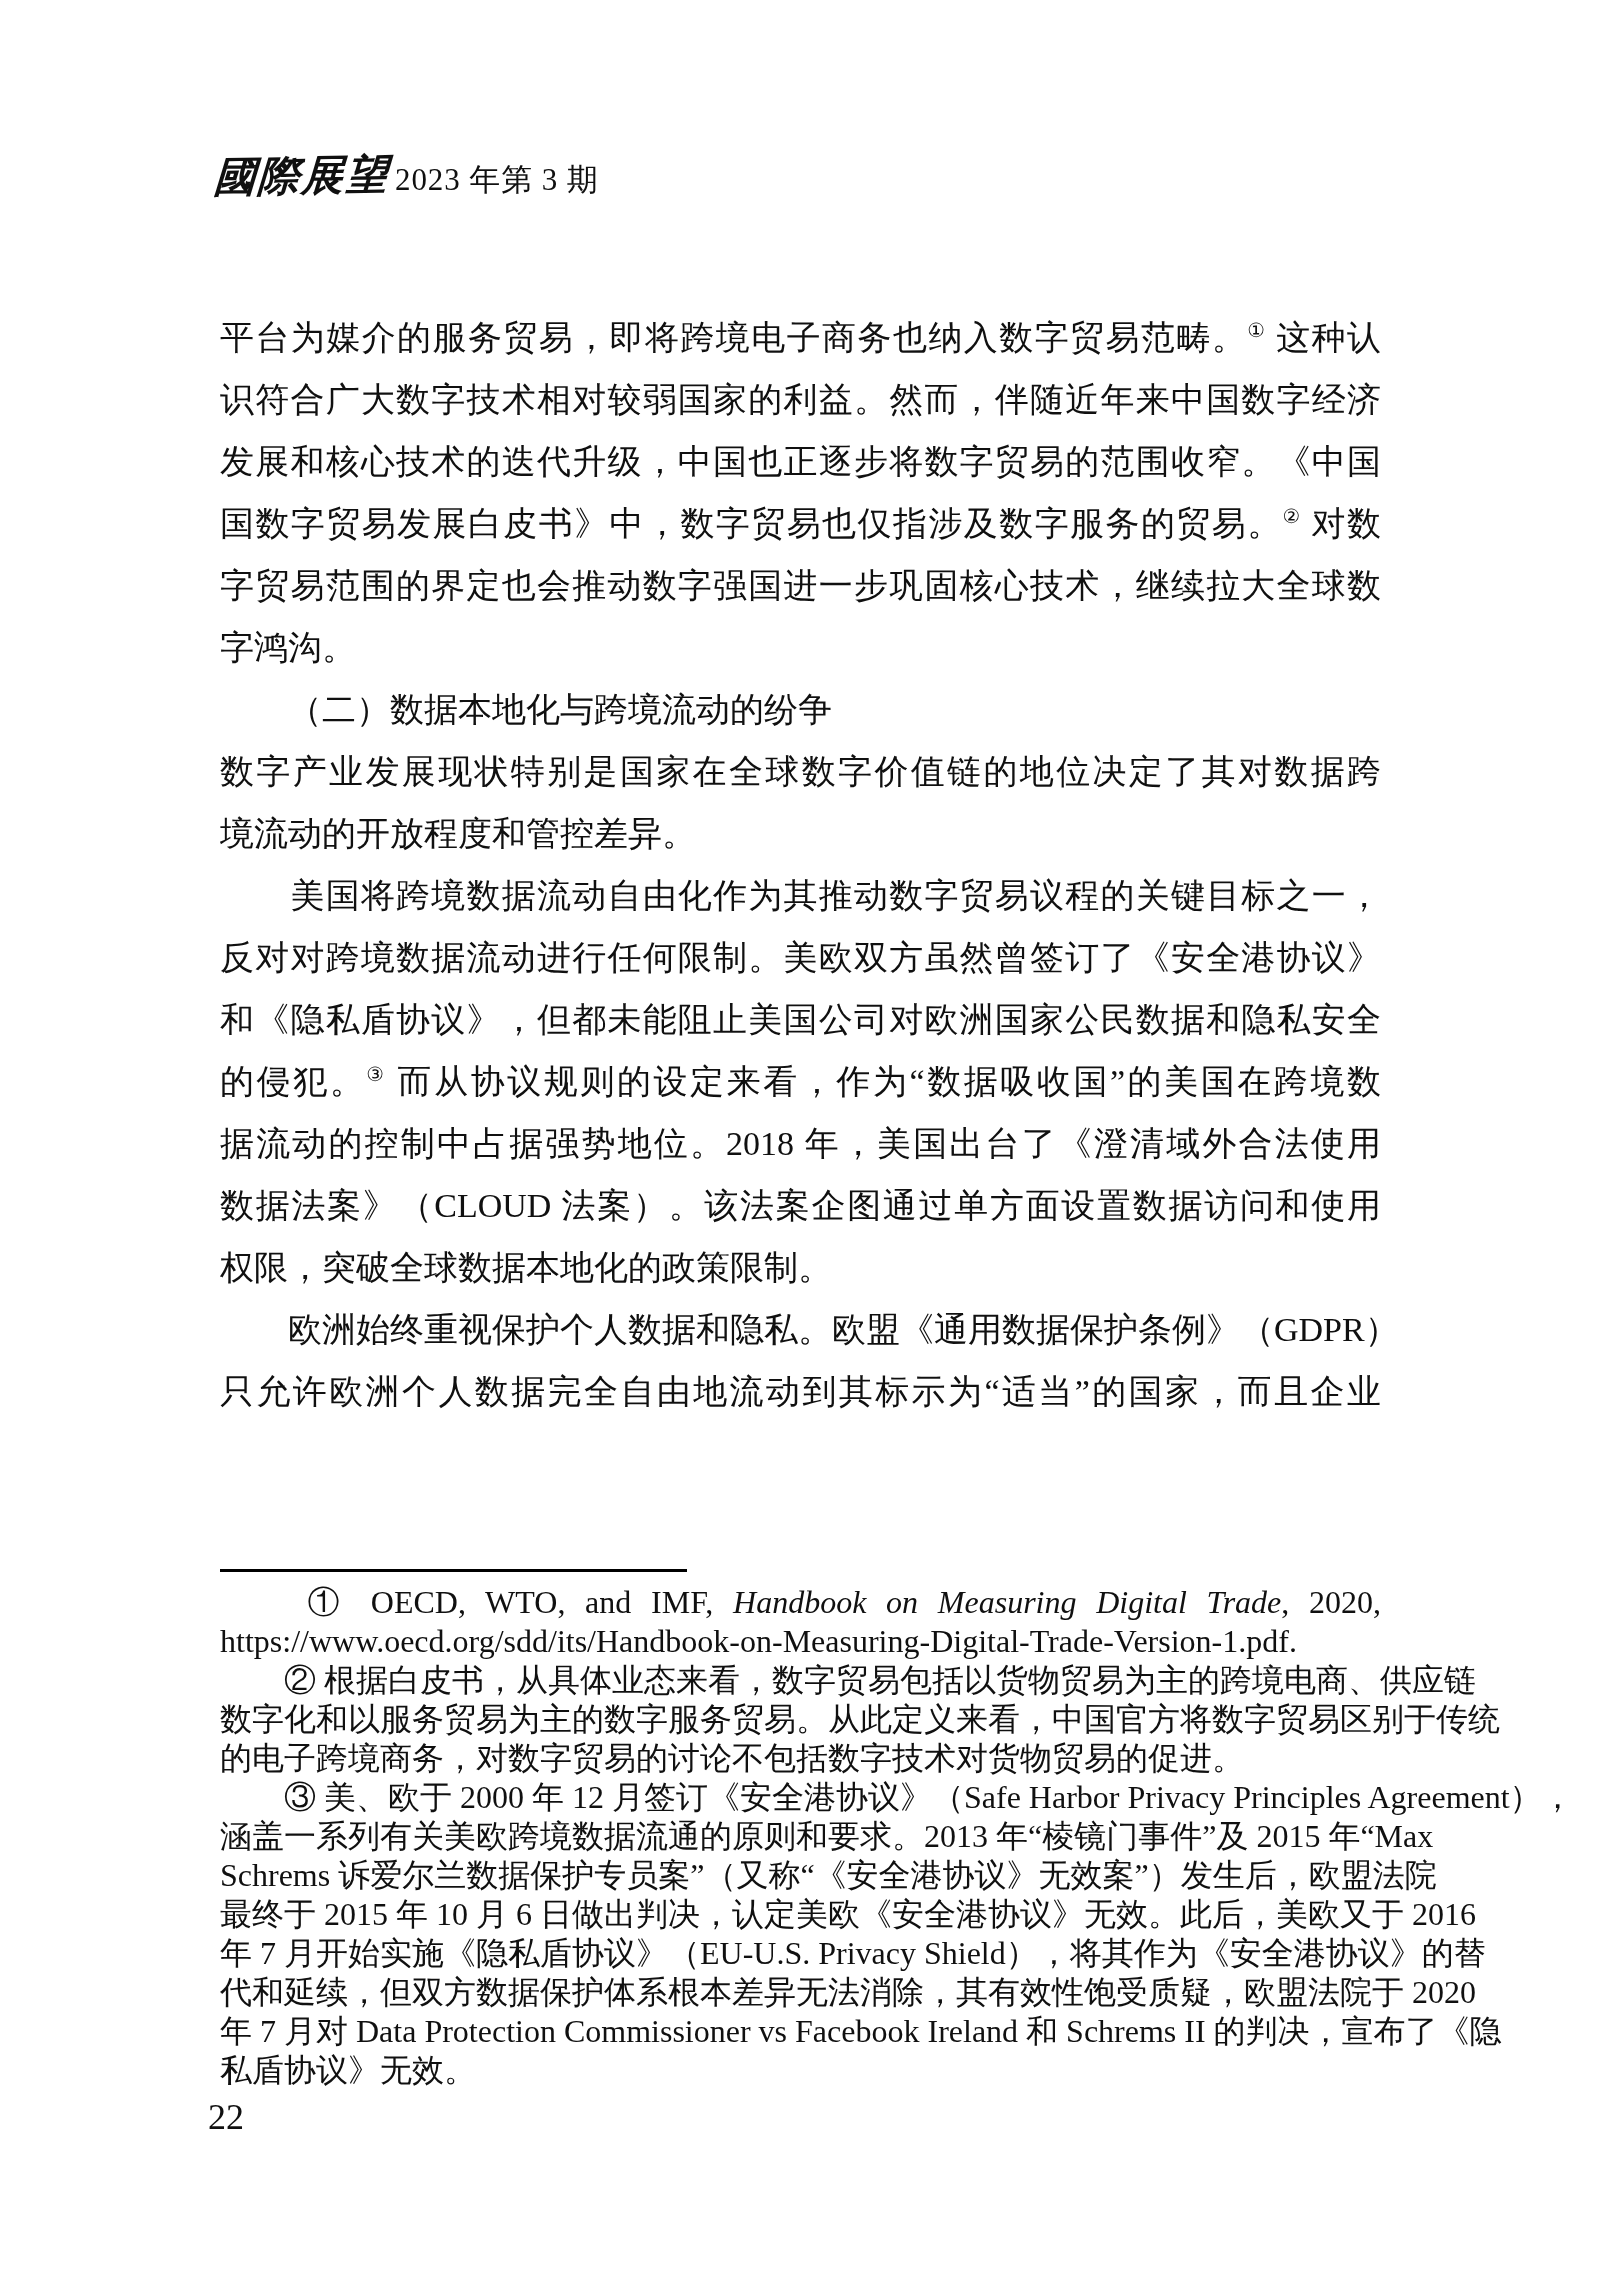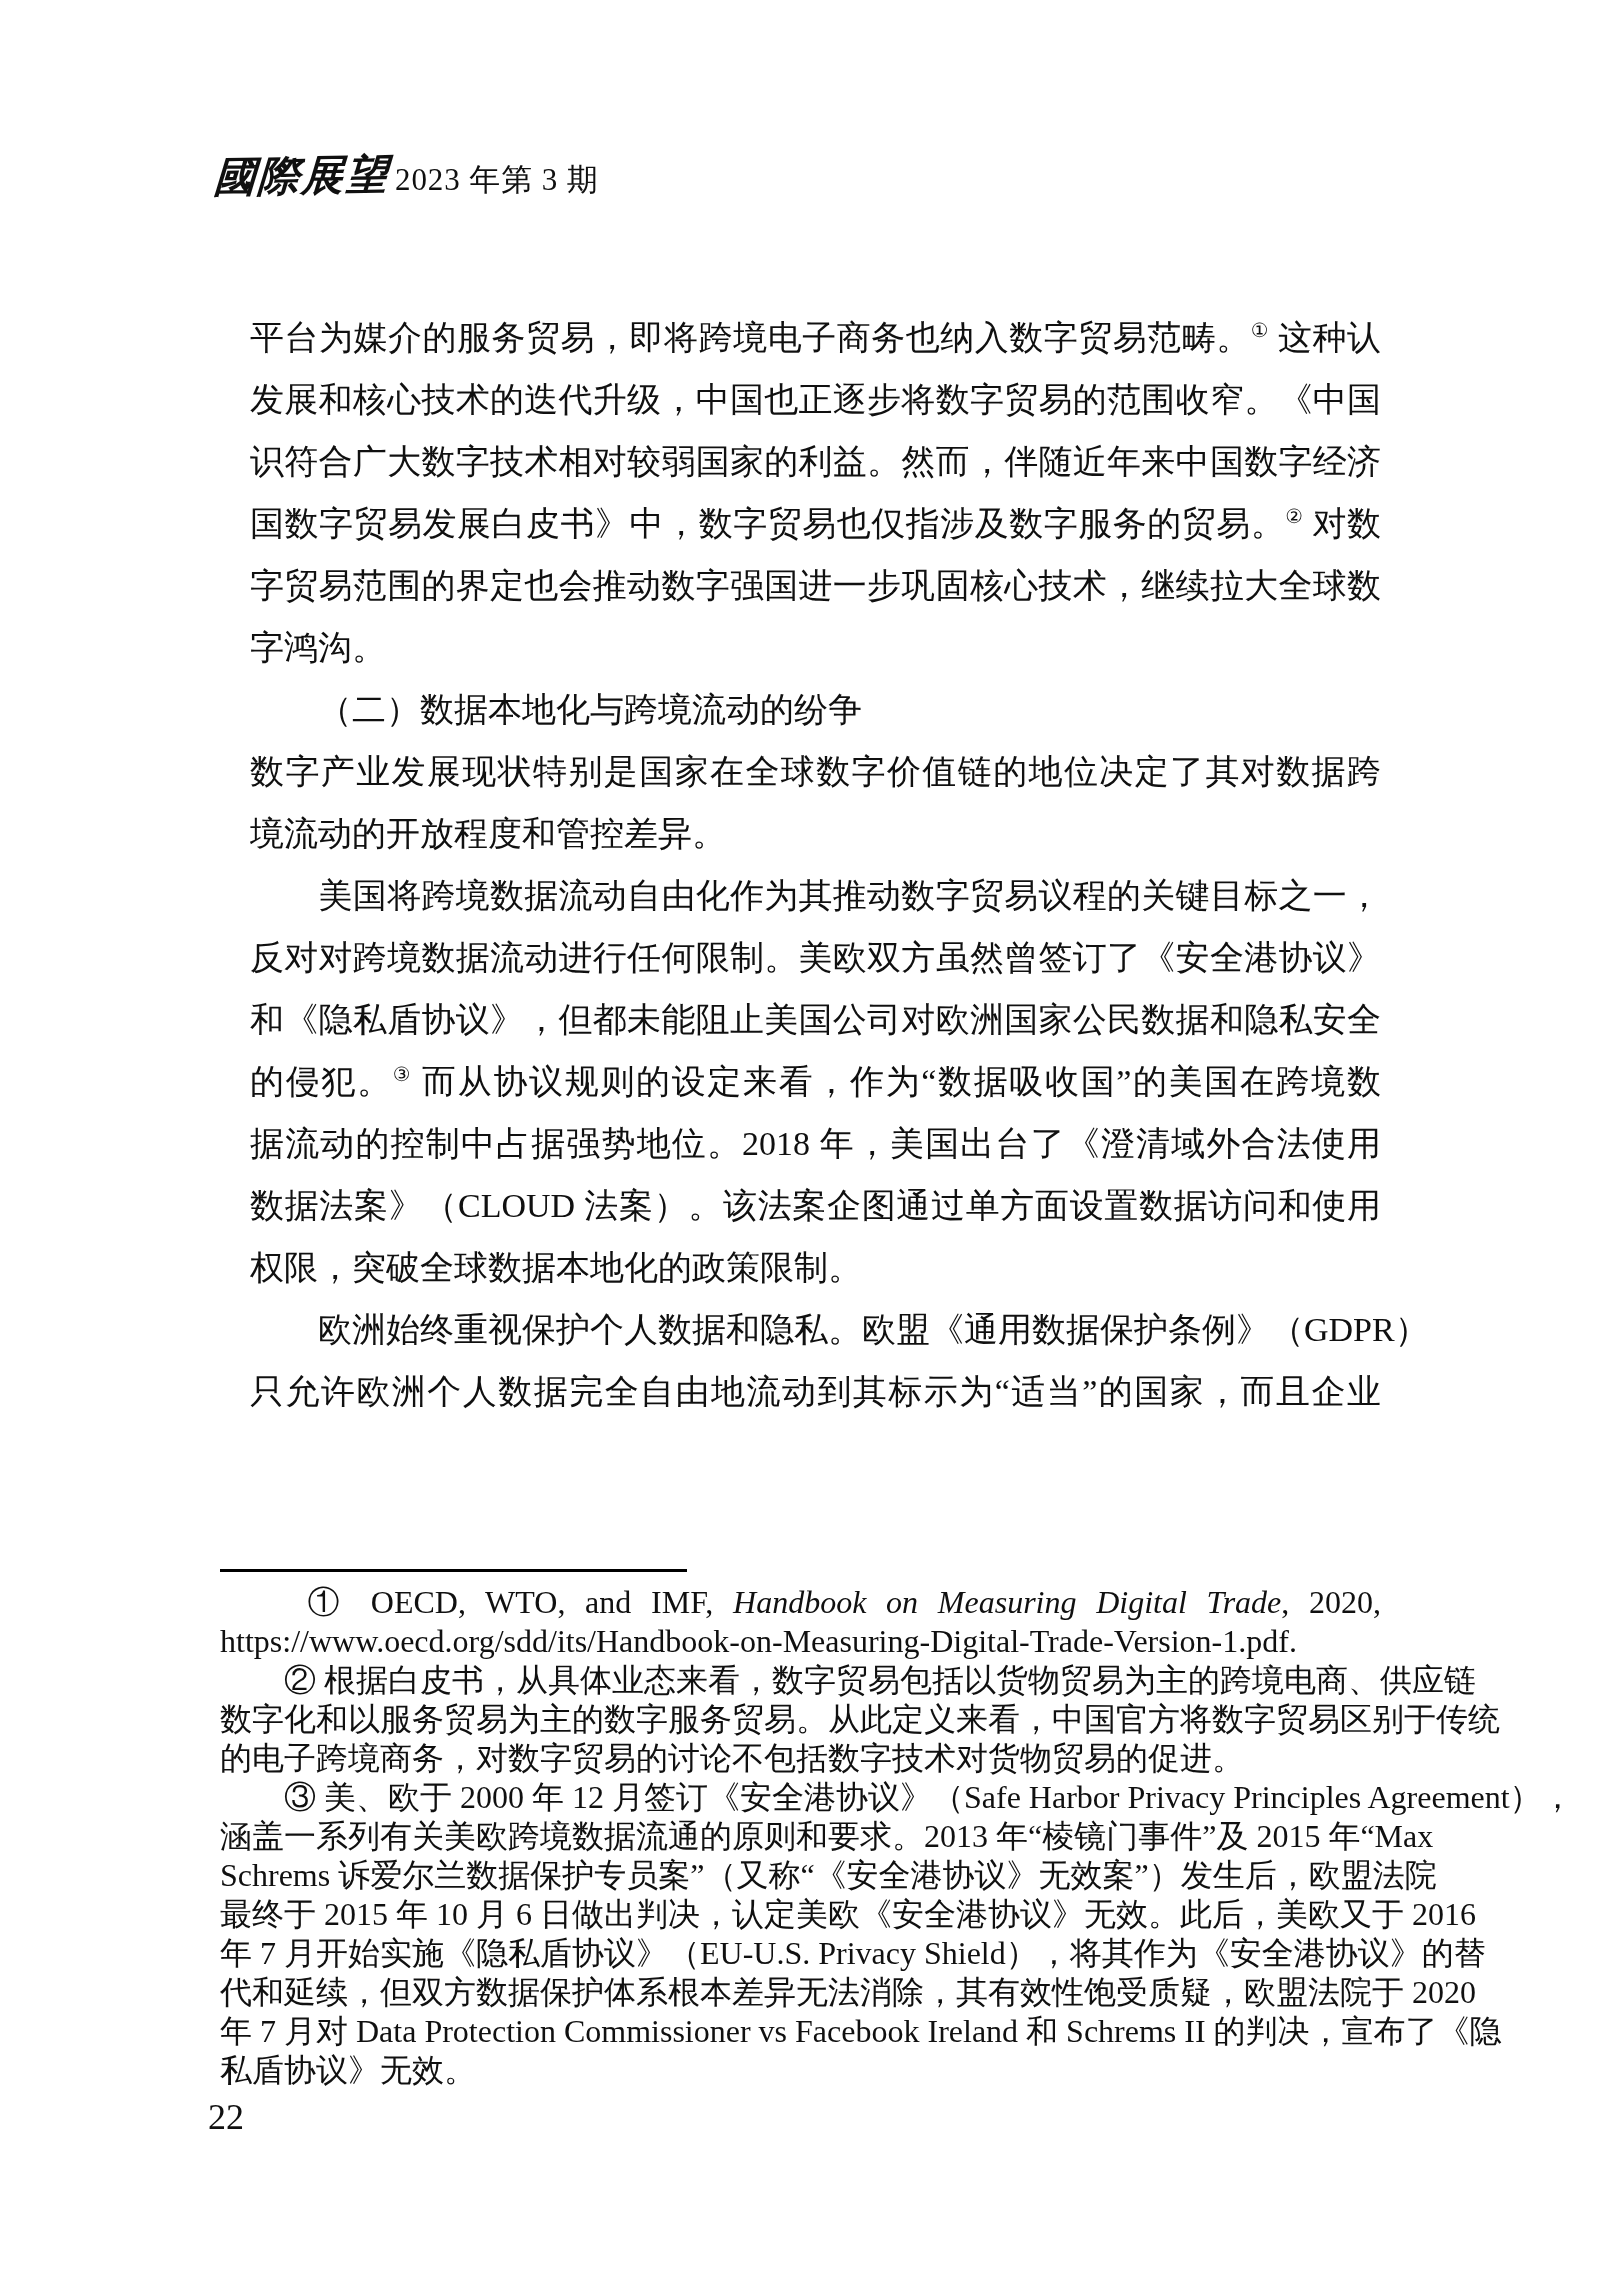--- a/index.html
+++ b/index.html
@@ -29,21 +29,20 @@
   }
   
   .body-block{
     position:absolute;left:220px;top:307px;width:1161px;
     font-size:34px;
   }
   .body-line{
     height:62px;line-height:62px;
     text-align:justify;text-align-last:justify;
     white-space:nowrap;
-    margin-left:30px;
   }
   .body-line.last{text-align-last:left;}
   .sup{
     font-size:0.58em;
     vertical-align:0.62em;
     line-height:0;
   }
   .it{font-style:italic;}
   
   .fn-divider{
@@ -70,22 +69,22 @@
 <body>
 
 <div class="page">
 
   <div class="header-logo">國際展望</div>
 
   <div class="header-issue">2023 年第 3 期</div>
 
   <div class="body-block" id="body-block">
       <div class="body-line"><span>平台为媒介的服务贸易，即将跨境电子商务也纳入数字贸易范畴。</span><span class="sup">①</span><span> 这种认</span></div>
+      <div class="body-line"><span>识符合广大数字技术相对较弱国家的利益。然而，伴随近年来中国数字经济</span></div>
       <div class="body-line"><span>发展和核心技术的迭代升级，中国也正逐步将数字贸易的范围收窄。《中国</span></div>
-      <div class="body-line"><span>识符合广大数字技术相对较弱国家的利益。然而，伴随近年来中国数字经济</span></div>
       <div class="body-line"><span>国数字贸易发展白皮书》中，数字贸易也仅指涉及数字服务的贸易。</span><span class="sup">②</span><span> 对数</span></div>
       <div class="body-line"><span>字贸易范围的界定也会推动数字强国进一步巩固核心技术，继续拉大全球数</span></div>
       <div class="body-line last"><span>字鸿沟。</span></div>
       <div class="body-line last"><span>　　（二）数据本地化与跨境流动的纷争</span></div>
       <div class="body-line"><span>数字产业发展现状特别是国家在全球数字价值链的地位决定了其对数据跨</span></div>
       <div class="body-line last"><span>境流动的开放程度和管控差异。</span></div>
       <div class="body-line"><span>　　美国将跨境数据流动自由化作为其推动数字贸易议程的关键目标之一，</span></div>
       <div class="body-line"><span>反对对跨境数据流动进行任何限制。美欧双方虽然曾签订了《安全港协议》</span></div>
       <div class="body-line"><span>和《隐私盾协议》，但都未能阻止美国公司对欧洲国家公民数据和隐私安全</span></div>
       <div class="body-line"><span>的侵犯。</span><span class="sup">③</span><span> 而从协议规则的设定来看，作为“数据吸收国”的美国在跨境数</span></div>

